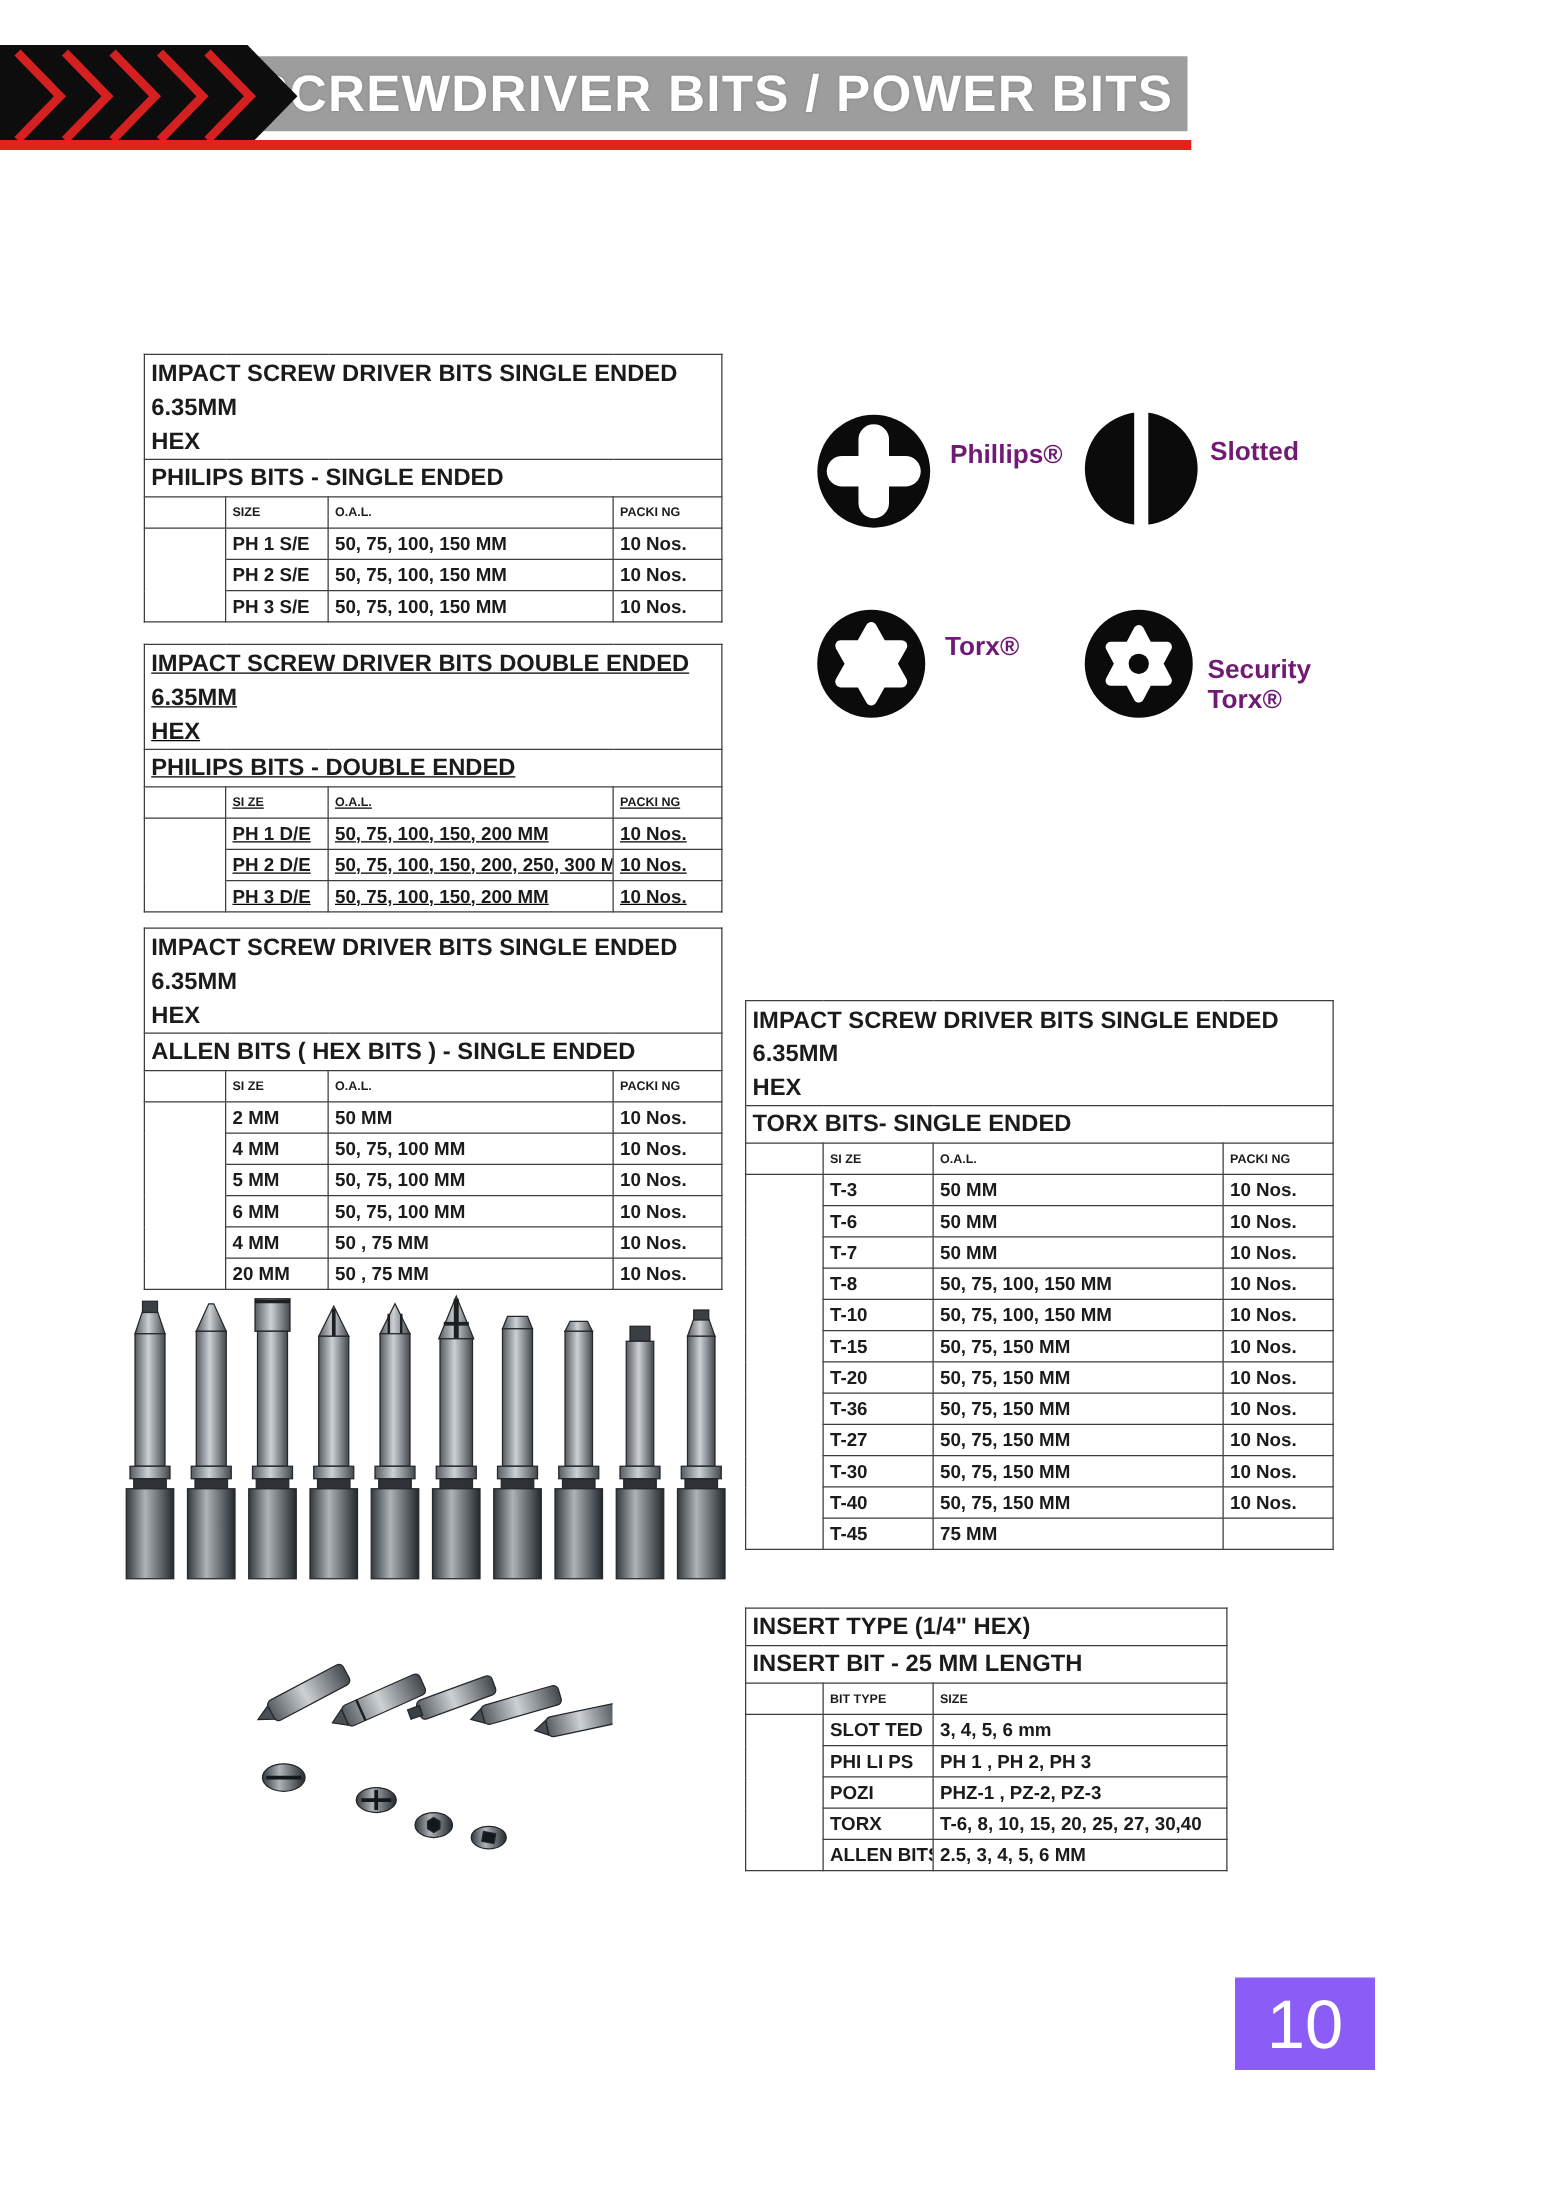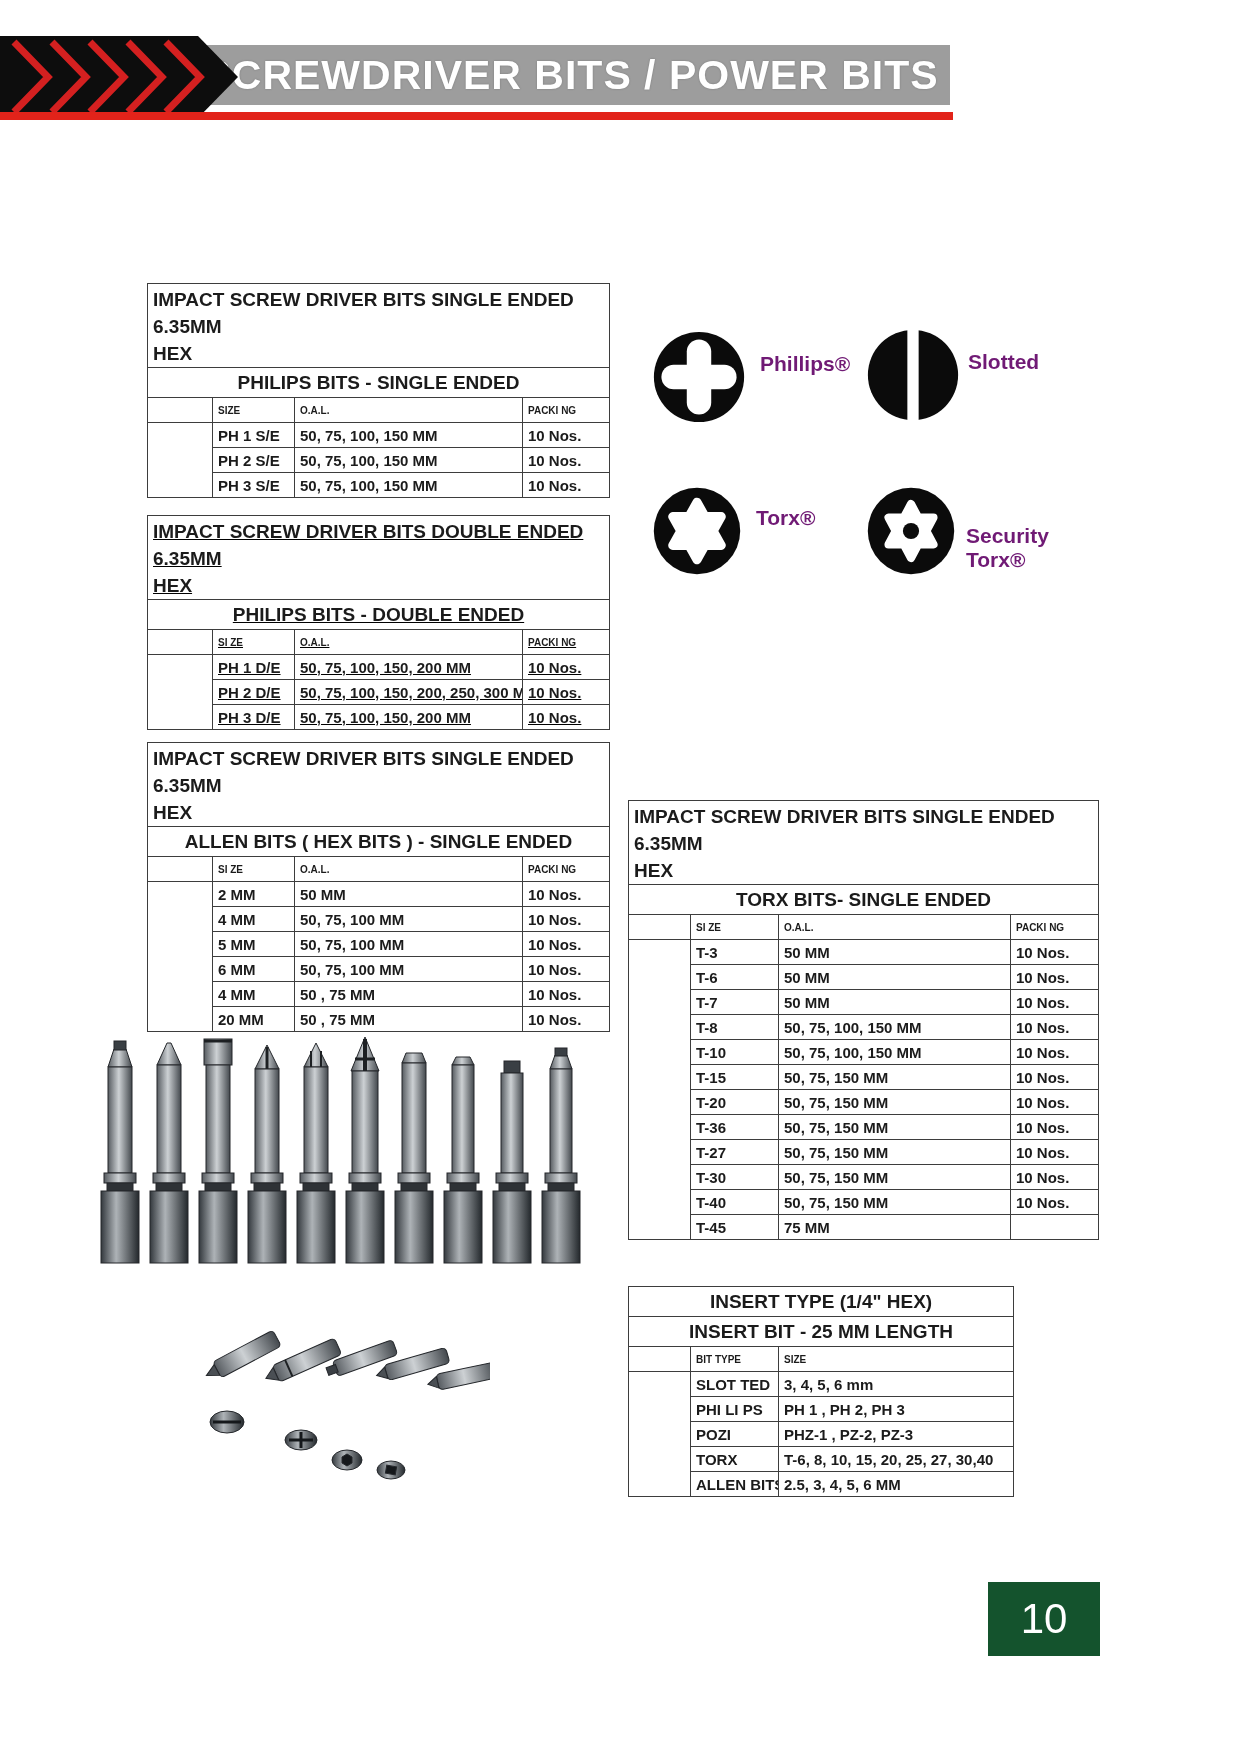--- a/index.html
+++ b/index.html
@@ -8,36 +8,36 @@
 
   
   .banner-bar{position:absolute;left:122px;top:45px;width:828px;height:60px;background:#9d9d9d;
               display:flex;align-items:center;justify-content:center;padding-left:70px;box-sizing:border-box;}
   .banner-title{color:#ffffff;font-size:41px;font-weight:700;letter-spacing:1px;white-space:nowrap;
                 text-shadow:0 0 2px rgba(70,70,70,.45);}
   .banner-chevrons{position:absolute;left:0;top:36px;}
   .red-rule{position:absolute;left:0;top:112px;width:953px;height:8px;background:#e2231a;}
 
   
-  table.spec{border-collapse:collapse;table-layout:fixed;background:#fff;margin-left:32px;}
+  table.spec{border-collapse:collapse;table-layout:fixed;background:#fff;}
   table.spec td{border:1.6px solid #3d3d3d;padding:0 5px;font-weight:700;color:#1b1b1b;
                 overflow:hidden;white-space:nowrap;}
   tr.t-title td{font-size:19px;line-height:27px;height:57px;white-space:normal;vertical-align:top;padding-top:2px;}
-  tr.t-sub td{font-size:19px;height:29px;text-align:center;}
+  tr.t-sub td{font-size:19px;height:29px;}
   tr.t-head td{font-size:10px;height:24px;}
   tr.t-row td{font-size:15px;height:24px;}
   td.blankcol{background:#fff;}
   .pos{position:absolute;}
 
   
   .icon-label{position:absolute;font-size:21px;font-weight:600;color:#701a75;line-height:1.15;}
 
   
-  .page-num{position:absolute;left:988px;top:1582px;width:112px;height:74px;background:#14532d;
-            color:#ffffff;font-size:42px;display:flex;align-items:center;justify-content:center;}
+  .page-num{position:absolute;left:988px;top:1582px;width:112px;height:74px;background:#8b5cf6;
+            color:#ffffff;font-size:55px;display:flex;align-items:center;justify-content:center;}
 </style>
 </head>
 <body>
 
 <div id="page">
 
   <div class="banner-bar">
     <span class="banner-title">SCREWDRIVER BITS / POWER BITS</span>
   </div>
   <svg class="banner-chevrons" width="240" height="82" viewBox="0 0 240 82">

